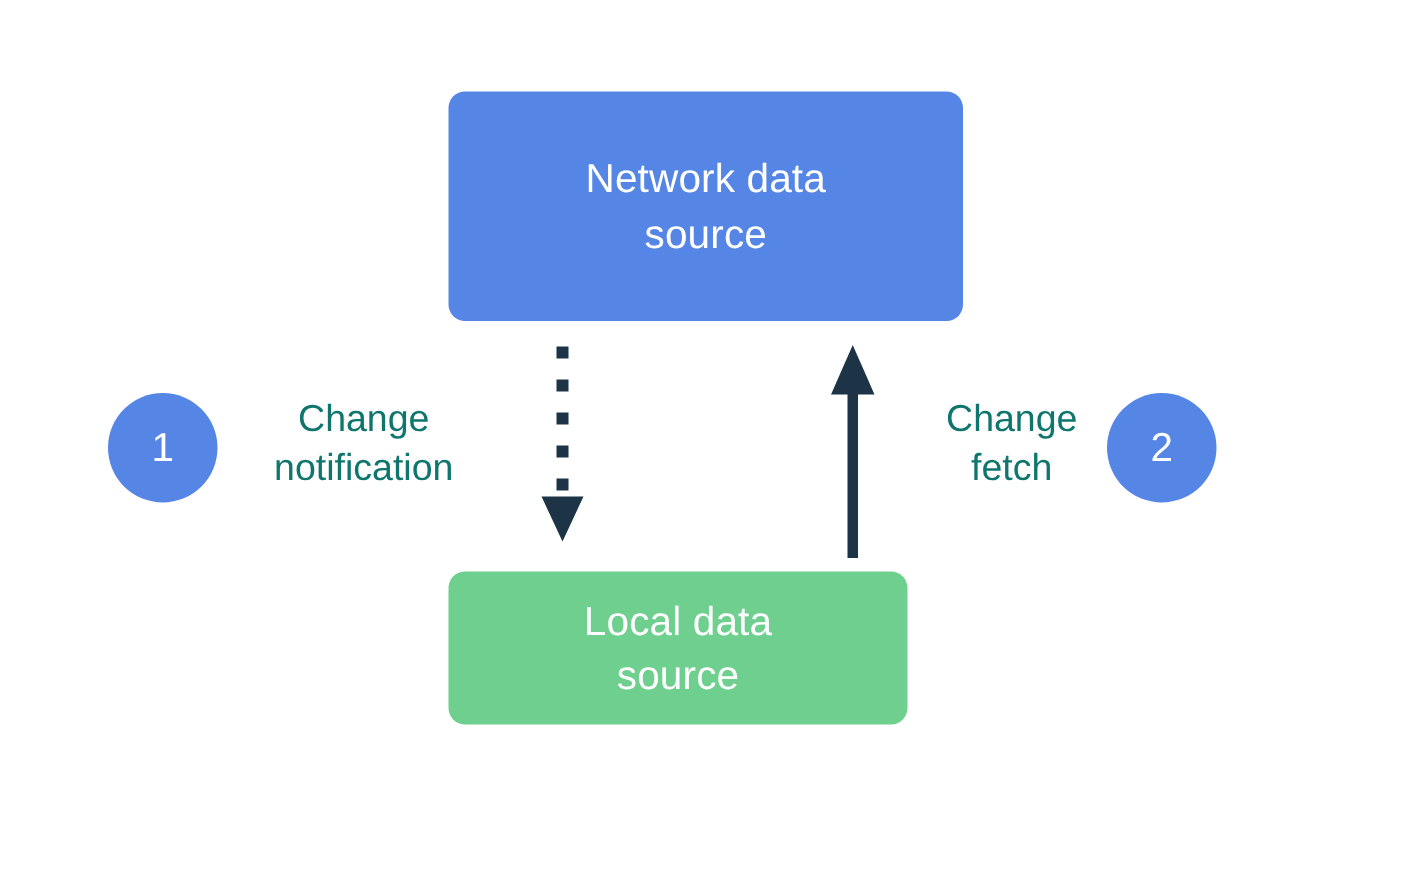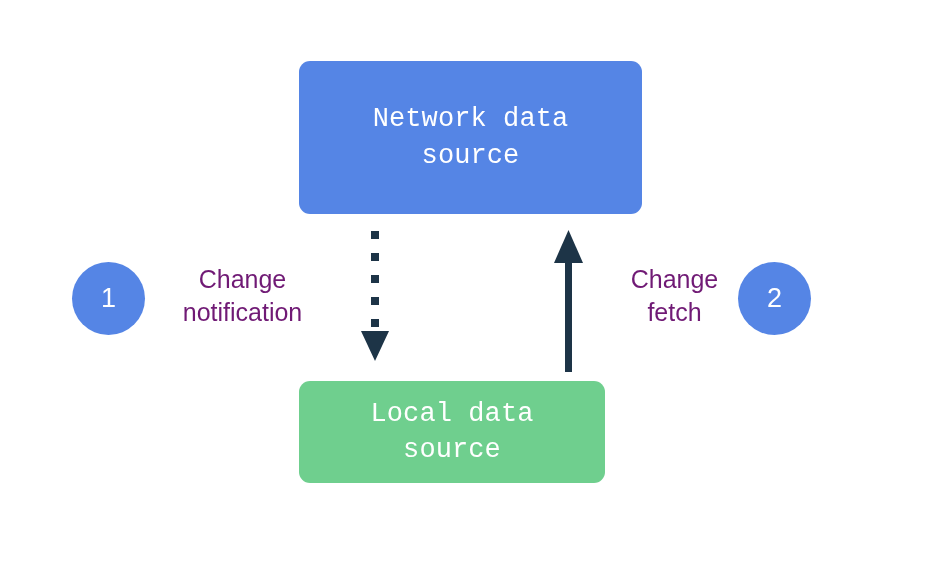--- a/index.html
+++ b/index.html
@@ -46,21 +46,20 @@
   #node-local {
     left: 299px;
     top: 381px;
     width: 306px;
     height: 102px;
     background: #6FCF8E;
   }
   .node-label {
     display: block;
     white-space: pre-line;
-    font-family: Liberation Mono, monospace;
   }
 
   
   #arrows-layer {
     position: absolute;
     left: 0;
     top: 0;
     width: 946px;
     height: 580px;
     pointer-events: none;
@@ -86,21 +85,21 @@
     top: 262px;
   }
   #badge-two {
     left: 738px;
     top: 262px;
   }
 
   
   .edge-label {
     position: absolute;
-    color: #701a75;
+    color: #0f766e;
     font-size: 25px;
     line-height: 1.32;
     text-align: center;
     white-space: pre-line;
   }
   #label-change-notification {
     left: 155px;
     top: 263px;
     width: 175px;
   }

